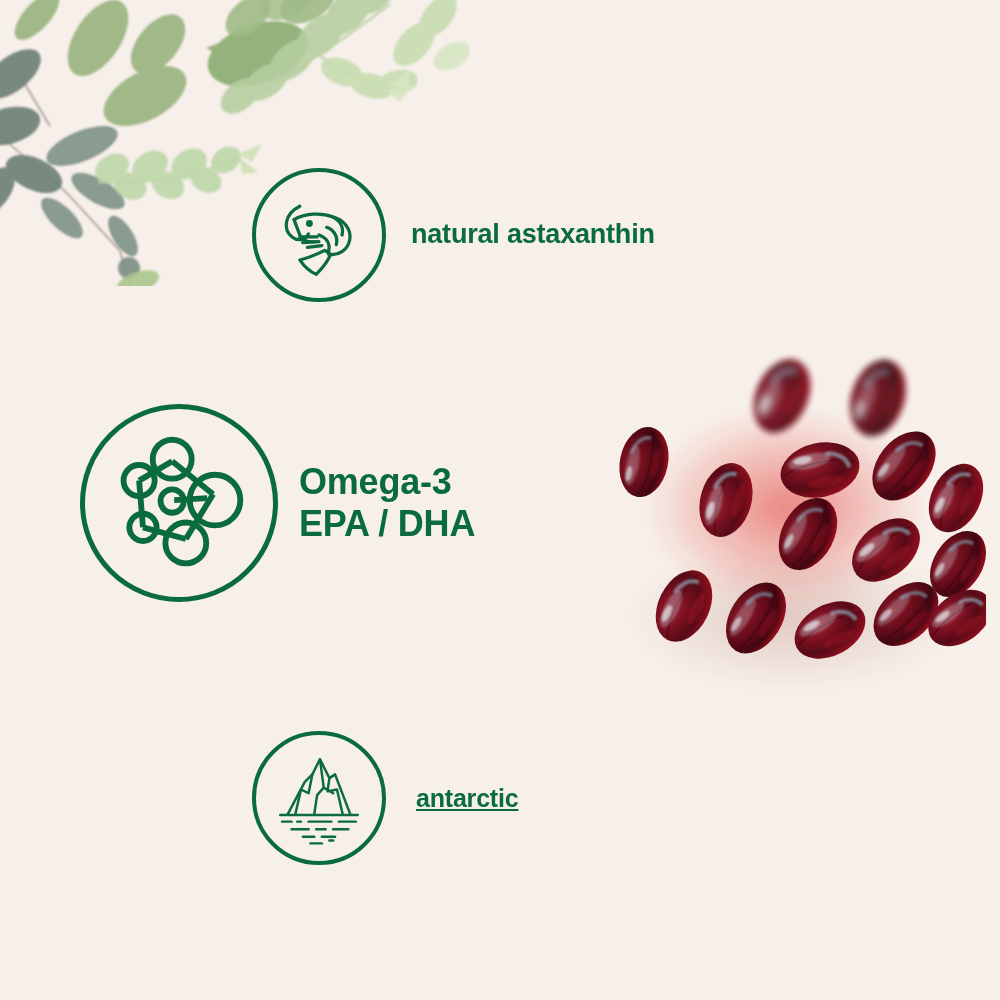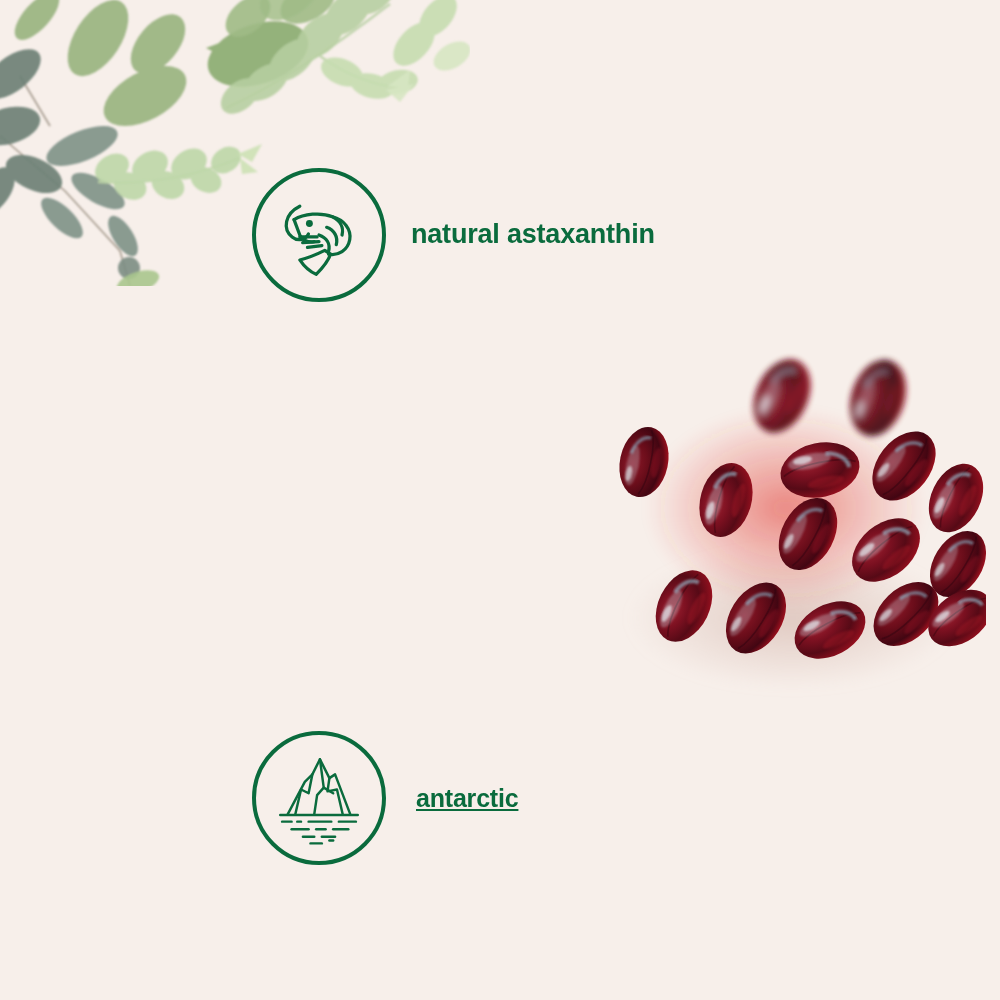--- a/index.html
+++ b/index.html
@@ -163,20 +163,42 @@
         <path d="M30 52 L 48 52"></path>
         <path d="M33 58 L 50 57"></path>
         <path d="M38 63 L 53 61"></path>
 
         <path d="M56 66 C 48 70, 38 74, 30 76 C 34 82, 40 88, 47 91 C 54 84, 60 76, 62 70 Z"></path>
       </svg>
     </div>
     <div class="badge-label">natural astaxanthin</div>
   </div>
 
+  <div class="badge-row" id="row-omega">
+    <div class="badge-circle">
+      <svg width="146" height="146" viewBox="0 0 150 150" fill="none" stroke="#0a6b3d" stroke-width="6">
+
+        <path d="M34 52 L 68 32"></path>
+        <path d="M68 32 L 110 66"></path>
+        <path d="M110 66 L 82 112"></path>
+        <path d="M82 112 L 38 100"></path>
+        <path d="M38 100 L 34 52"></path>
+        <path d="M70 72 L 104 70"></path>
+
+        <circle cx="34" cy="52" r="16"></circle>
+        <circle cx="68" cy="30" r="20"></circle>
+        <circle cx="112" cy="72" r="26"></circle>
+        <circle cx="82" cy="116" r="21"></circle>
+        <circle cx="38" cy="100" r="14"></circle>
+        <circle cx="68" cy="73" r="12"></circle>
+      </svg>
+    </div>
+    <div class="badge-label">Omega-3
+EPA / DHA</div>
+  </div>
 
   <div class="badge-row" id="row-antarctic">
     <div class="badge-circle">
       <svg width="104" height="104" viewBox="0 0 110 110" fill="none" stroke="#0a6b3d" stroke-width="2.6" stroke-linecap="round" stroke-linejoin="round">
 
         <path d="M22 72 L 40 38 L 48 30 L 56 14 L 66 34 L 72 30 L 88 72"></path>
         <path d="M48 30 L 44 50 L 36 46 L 30 72"></path>
         <path d="M56 14 L 60 44 L 53 52 L 50 72"></path>
         <path d="M66 34 L 64 48 L 74 46 L 80 72"></path>
         <path d="M60 44 L 70 50"></path>

